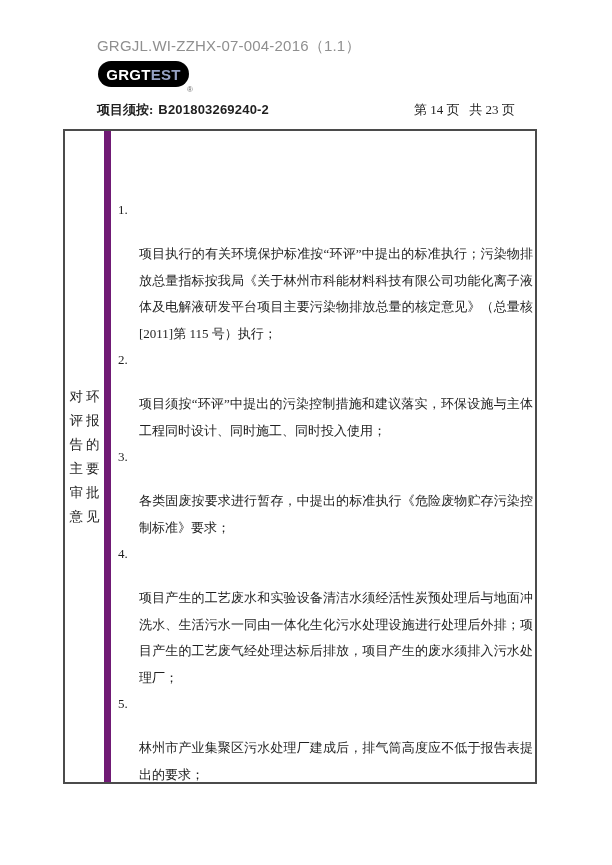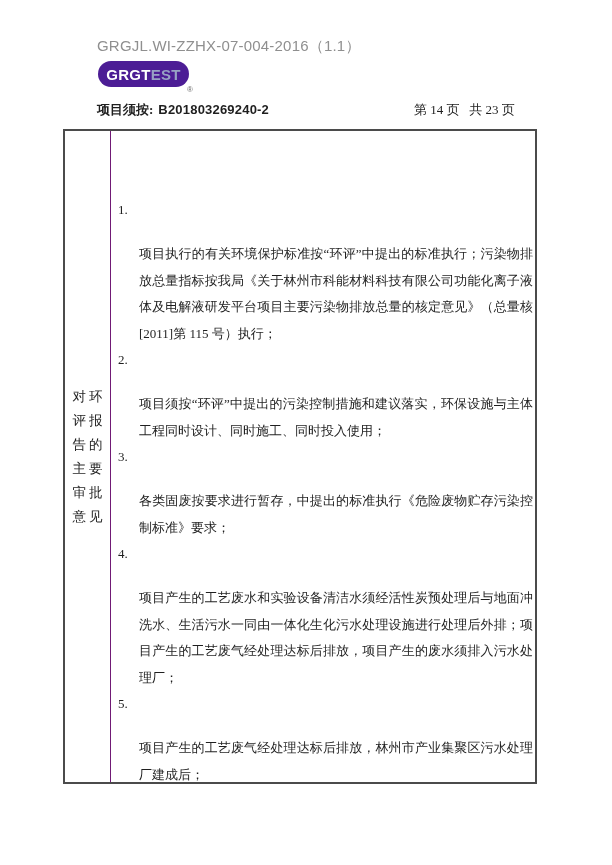--- a/index.html
+++ b/index.html
@@ -14,21 +14,21 @@
 
   
   .doc-code{
     position:absolute; left:97px; top:37px;
     font-family:"Liberation Sans","DejaVu Sans",sans-serif;
     font-size:15px; color:#8f8f8f; letter-spacing:.2px;
   }
   .logo-pill{
     position:absolute; left:98px; top:61px;
     width:91px; height:26px;
-    background:#4c1d95; border-radius:13px;
+    background:#000000; border-radius:13px;
     display:flex; align-items:center; justify-content:center;
   }
   .logo-pill .t{
     font-family:"Liberation Sans","DejaVu Sans",sans-serif;
     font-weight:bold; font-size:15px; letter-spacing:.3px;
   }
   .logo-bold{ color:#ffffff; }
   .logo-light{ color:#97a2c4; }
   .reg-mark{
     position:absolute; left:187px; top:85px;
@@ -52,21 +52,21 @@
 
   
   .approval-table{
     position:absolute; left:63px; top:129px;
     width:474px; height:655px;
     border:2px solid #4b4b4b;
     display:flex;
   }
   .row-header-cell{
     width:46px; flex:none;
-    border-right:1px solid #701a75;
+    border-right:7px solid #701a75;
     display:flex; flex-direction:column;
     align-items:center; justify-content:center;
   }
   .row-header-cell .vline{
     font-size:13.5px; line-height:24px;
     letter-spacing:3px; text-indent:3px;
     white-space:nowrap;
   }
   .content-cell{
     flex:1 1 auto;
@@ -133,16 +133,16 @@
         <span class="txt">各类固废按要求进行暂存，中提出的标准执行《危险废物贮存污染控制标准》要求；</span>
       </div>
 
       <div class="opinion">
         <span class="num">4.</span>
         <span class="txt">项目产生的工艺废水和实验设备清洁水须经活性炭预处理后与地面冲洗水、生活污水一同由一体化生化污水处理设施进行处理后外排；项目产生的工艺废气经处理达标后排放，项目产生的废水须排入污水处理厂；</span>
       </div>
 
       <div class="opinion">
         <span class="num">5.</span>
-        <span class="txt">项目产生的工艺废气经处理达标后排放，林州市产业集聚区污水处理厂建成后；</span>
+        <span class="txt">林州市产业集聚区污水处理厂建成后，排气筒高度应不低于报告表提出的要求；</span>
       </div>
     </div>
 </div>
 
 </body></html>

